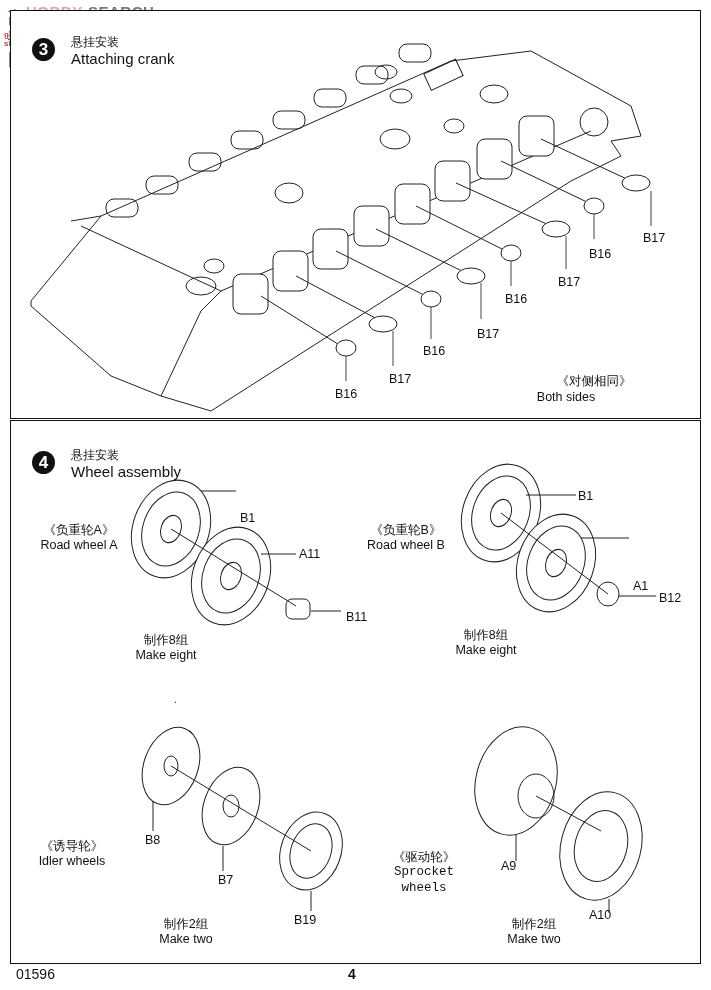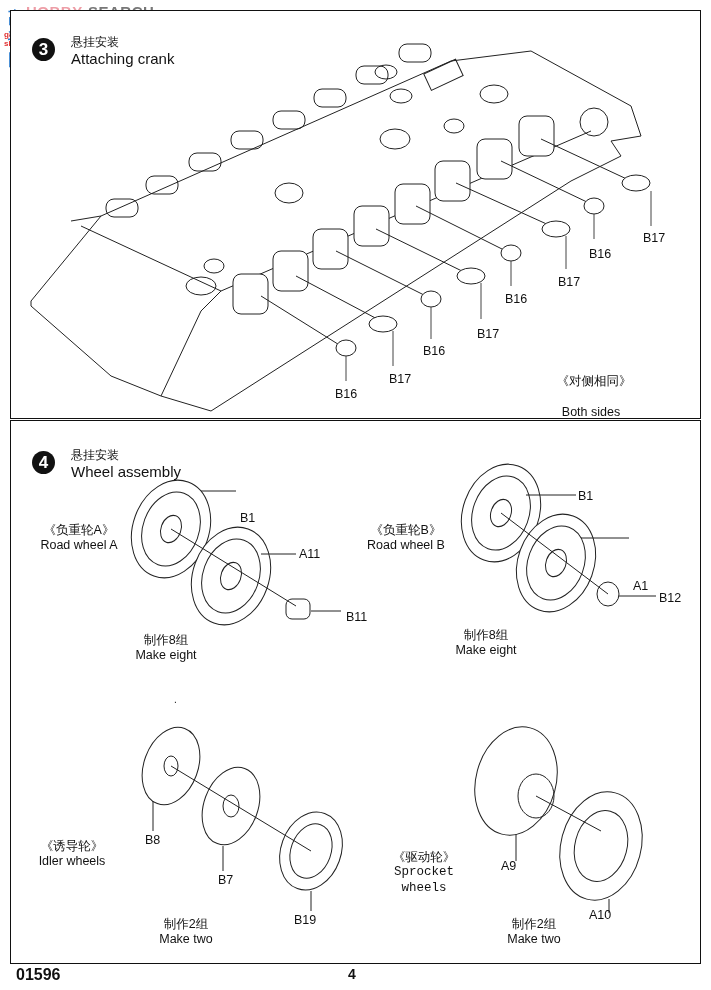--- a/index.html
+++ b/index.html
@@ -12,21 +12,21 @@
   .zh{font-size:12px;line-height:15px;}
   .en{font-size:15px;line-height:15px;}
   .lbl{position:absolute;font-size:12.5px;line-height:14px;}
   .cap{position:absolute;font-size:12.5px;line-height:16px;text-align:center;}
   svg{position:absolute;left:0;top:0;overflow:visible;}
   .wm{position:absolute;left:2px;top:2px;}
   .wm-hobby{position:absolute;left:24px;top:1px;font-weight:bold;font-size:15px;color:#e05060;opacity:.55;letter-spacing:0.5px;}
   .wm-search{position:absolute;left:86px;top:1px;font-weight:bold;font-size:15px;color:#777;letter-spacing:0.5px;}
   .wm-gao{position:absolute;left:6px;top:6px;font-size:16px;font-weight:bold;color:#2f7fd0;}
   .wm-url{position:absolute;left:2px;top:28px;font-size:8px;font-weight:bold;color:#e03030;}
-  .footer-code{position:absolute;left:16px;top:966px;font-weight:bold;font-size:16px;}
+  .footer-code{position:absolute;left:16px;top:966px;font-weight:normal;font-size:14px;}
   .footer-page{position:absolute;left:348px;top:966px;font-weight:bold;font-size:14px;}
 </style>
 </head>
 <body>
 
 <div class="wm">
   <span class="wm-gao">高手网</span>
   <span class="wm-hobby">HOBBY</span>
   <span class="wm-search">SEARCH</span>
   <span class="wm-url">gao-shou.com</span>
@@ -113,21 +113,21 @@
   <div class="lbl" style="left:324px;top:376px;">B16</div>
   <div class="lbl" style="left:378px;top:361px;">B17</div>
   <div class="lbl" style="left:412px;top:333px;">B16</div>
   <div class="lbl" style="left:466px;top:316px;">B17</div>
   <div class="lbl" style="left:494px;top:281px;">B16</div>
   <div class="lbl" style="left:547px;top:264px;">B17</div>
   <div class="lbl" style="left:578px;top:236px;">B16</div>
   <div class="lbl" style="left:632px;top:220px;">B17</div>
 
   <div class="cap" style="left:533px;top:362px;width:100px;">《对侧相同》</div>
-  <div class="cap" style="left:530px;top:378px;width:100px;margin-top:15px;">Both sides</div>
+  <div class="cap" style="left:505px;top:378px;width:100px;">Both sides</div>
 </div>
 
 <div class="frame" id="frame4">
   <div class="stepnum" style="left:21px;top:30px;">4</div>
   <div class="abs zh" style="left:60px;top:27px;">悬挂安装</div>
   <div class="abs en" style="left:60px;top:43px;">Wheel assembly</div>
 
   <svg width="689" height="542" fill="#fff" stroke="#222" stroke-width="1">
 
     <g>

